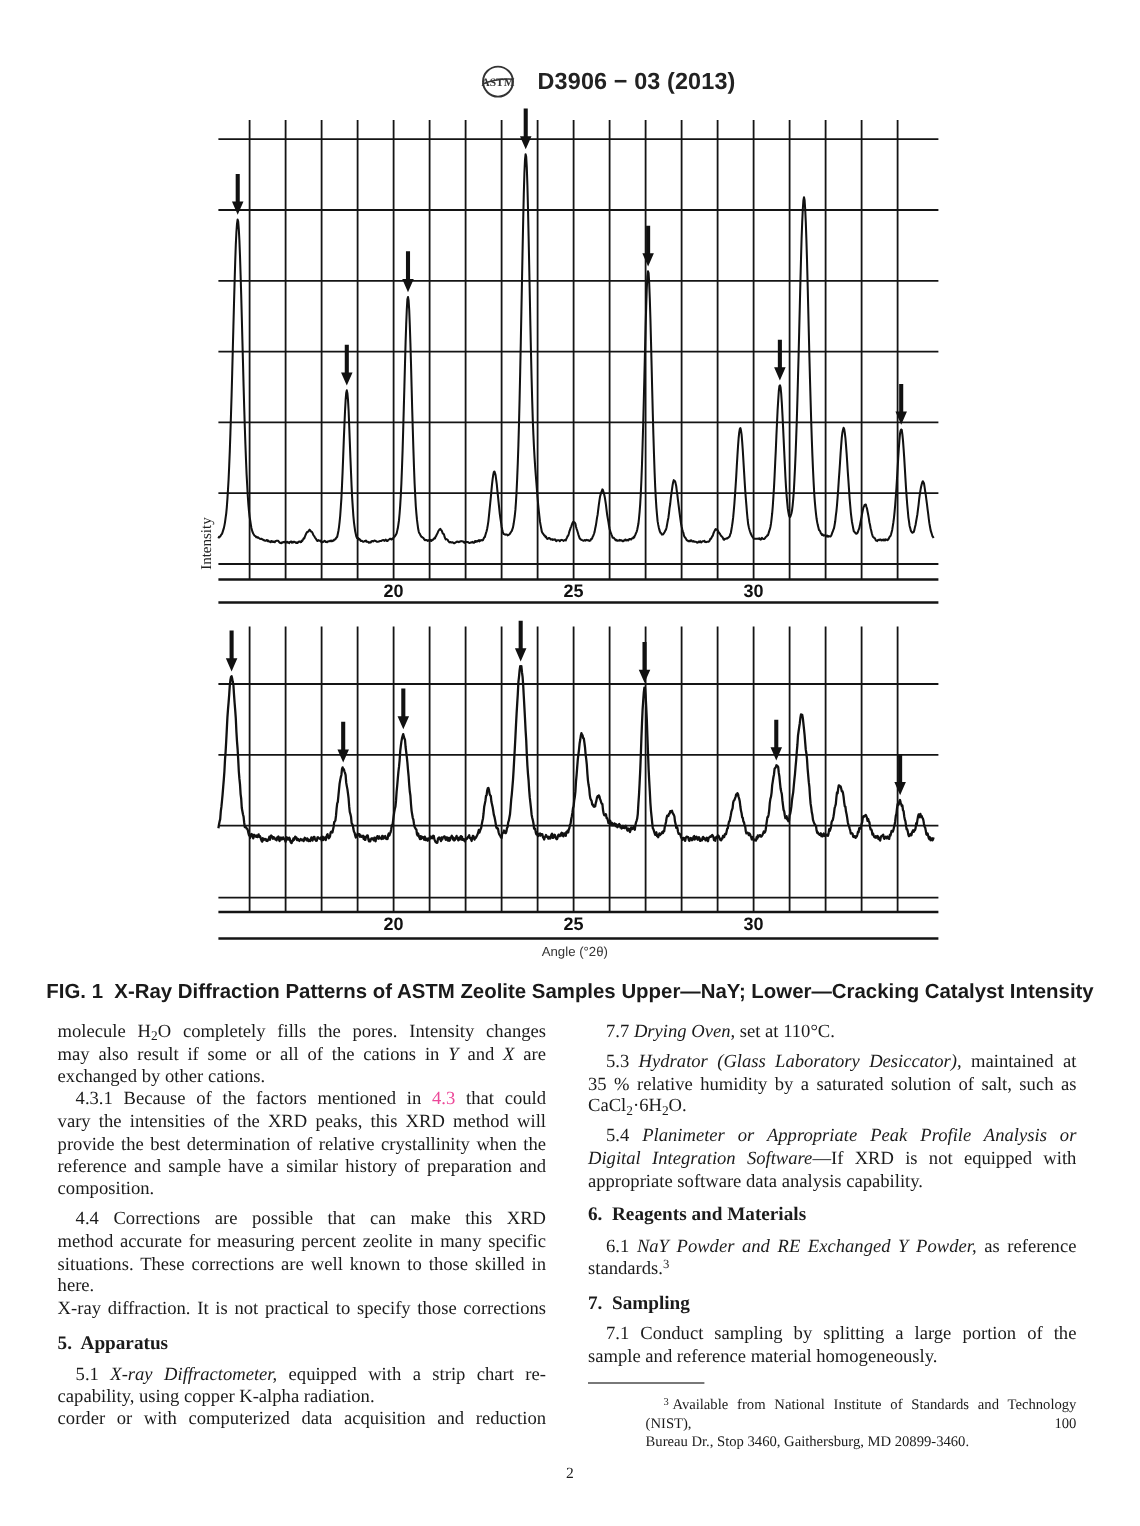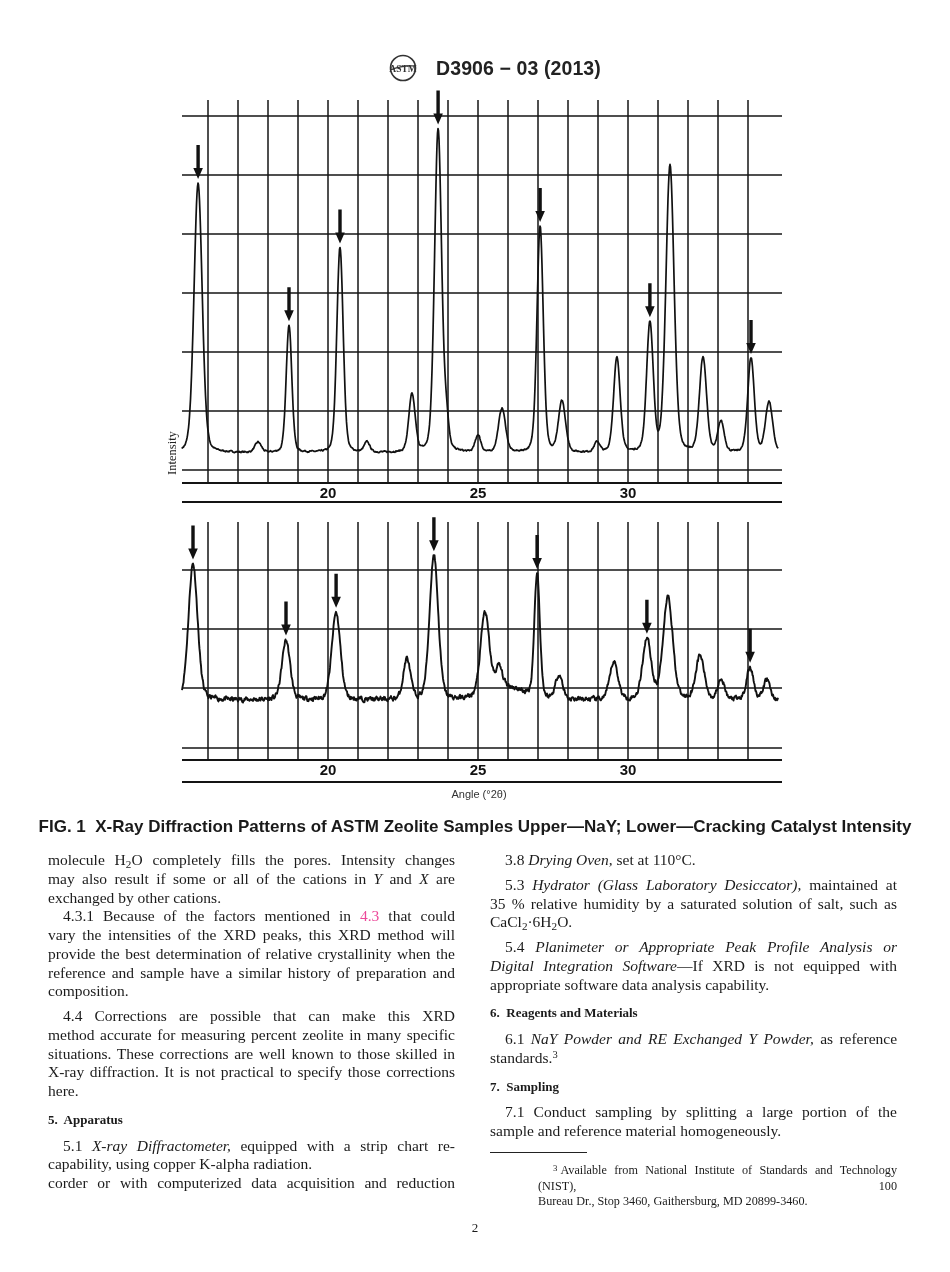--- a/index.html
+++ b/index.html
@@ -1,19 +1,19 @@
 <!DOCTYPE html>
 <html><head>
 <meta charset="utf-8">
 <style>
   html,body{margin:0;padding:0;background:#ffffff;}
   #page{position:relative;width:950px;height:1272px;overflow:hidden;background:#ffffff;
         font-family:"Liberation Serif",serif;color:#1b1b1b;}
   
-  #hdr{position:absolute;left:388px;top:52px;height:32px;display:flex;align-items:center;justify-content:space-between;}
+  #hdr{position:absolute;left:400px;top:52px;height:32px;display:flex;align-items:center;justify-content:space-between;}
   #hdr svg{width:30px;height:30px;display:block;}
   #designation{font-family:"Liberation Sans",sans-serif;font-weight:bold;font-size:19.5px;
                margin-left:18px;color:#222;letter-spacing:0.1px;}
   
   #fig-svg{position:absolute;left:0;top:0;width:950px;height:800px;}
   #fig-svg .tick{font-family:"Liberation Sans",sans-serif;font-weight:bold;font-size:15px;fill:#111;}
   #fig-svg .ylab{font-family:"Liberation Serif",serif;font-size:12.5px;fill:#222;}
   #axis-title{position:absolute;left:4px;top:788px;width:950px;text-align:center;
               font-family:"Liberation Sans",sans-serif;font-size:11px;color:#333;}
   #caption{position:absolute;left:0;top:817px;width:950px;text-align:center;white-space:pre;
@@ -21,21 +21,21 @@
   
   .col{position:absolute;top:851px;width:407px;}
   #col-left{left:48px;}
   #col-right{left:490px;}
   .line{font-size:15.5px;line-height:18.75px;height:18.75px;text-align:justify;text-align-last:justify;}
   .line.last{text-align-last:left;}
   .block.indent .line:first-child{text-indent:15px;}
   .block + .block{margin-top:6px;}
   .block.tight{margin-top:0;}
   .block.heading{margin-top:10px;margin-bottom:7px;}
-  .block.heading .line{font-weight:bold;font-size:13px;white-space:pre;text-align-last:left;}
+  .block.heading .line{font-weight:bold;font-size:16px;white-space:pre;text-align-last:left;}
   .s-i{font-style:italic;}
   .s-sub{font-size:0.72em;position:relative;top:0.28em;}
   .s-sup{font-size:0.68em;position:relative;top:-0.45em;}
   .s-link{color:#ec4899;cursor:pointer;}
   
   #fn-rule{position:absolute;left:490px;top:1152px;width:97px;height:0;border-top:1px solid #222;}
   #footnote{position:absolute;left:490px;top:1163px;width:407px;font-size:12.2px;line-height:15px;}
   .fn-line{text-align:justify;text-align-last:justify;margin-left:48px;}
   .fn-line.first{text-indent:15px;}
   .fn-line.last{text-align-last:left;}
@@ -156,35 +156,35 @@
         <div class="line"><span class="seg">4.3.1 Because of the factors mentioned in </span><span class="seg s-link">4.3</span><span class="seg"> that could</span></div>
         <div class="line"><span class="seg">vary the intensities of the XRD peaks, this XRD method will</span></div>
         <div class="line"><span class="seg">provide the best determination of relative crystallinity when the</span></div>
         <div class="line"><span class="seg">reference and sample have a similar history of preparation and</span></div>
         <div class="line last"><span class="seg">composition.</span></div>
       </div>
       <div class="block para indent">
         <div class="line"><span class="seg">4.4 Corrections are possible that can make this XRD</span></div>
         <div class="line"><span class="seg">method accurate for measuring percent zeolite in many specific</span></div>
         <div class="line"><span class="seg">situations. These corrections are well known to those skilled in</span></div>
+        <div class="line last"><span class="seg">here.</span></div>
         <div class="line"><span class="seg">X-ray diffraction. It is not practical to specify those corrections</span></div>
-        <div class="line last"><span class="seg">here.</span></div>
       </div>
       <div class="block heading">
         <div class="line last"><span class="seg">5.  Apparatus</span></div>
       </div>
       <div class="block para indent">
         <div class="line"><span class="seg">5.1 </span><span class="seg s-i">X-ray Diffractometer,</span><span class="seg"> equipped with a strip chart re-</span></div>
         <div class="line last"><span class="seg">capability, using copper K-alpha radiation.</span></div>
         <div class="line"><span class="seg">corder or with computerized data acquisition and reduction</span></div>
       </div>
     </div>
   <div id="col-right" class="col">
       <div class="block para indent">
-        <div class="line last"><span class="seg">3.8 </span><span class="seg s-i">Drying Oven,</span><span class="seg"> set at 110°C.</span></div>
+        <div class="line last"><span class="seg">7.7 </span><span class="seg s-i">Drying Oven,</span><span class="seg"> set at 110°C.</span></div>
       </div>
       <div class="block para indent">
         <div class="line"><span class="seg">5.3 </span><span class="seg s-i">Hydrator (Glass Laboratory Desiccator),</span><span class="seg"> maintained at</span></div>
         <div class="line"><span class="seg">35 % relative humidity by a saturated solution of salt, such as</span></div>
         <div class="line last"><span class="seg">CaCl</span><span class="seg s-sub">2</span><span class="seg">·6H</span><span class="seg s-sub">2</span><span class="seg">O.</span></div>
       </div>
       <div class="block para indent">
         <div class="line"><span class="seg">5.4 </span><span class="seg s-i">Planimeter or Appropriate Peak Profile Analysis or</span></div>
         <div class="line"><span class="seg s-i">Digital Integration Software</span><span class="seg">—If XRD is not equipped with</span></div>
         <div class="line last"><span class="seg">appropriate software data analysis capability.</span></div>

